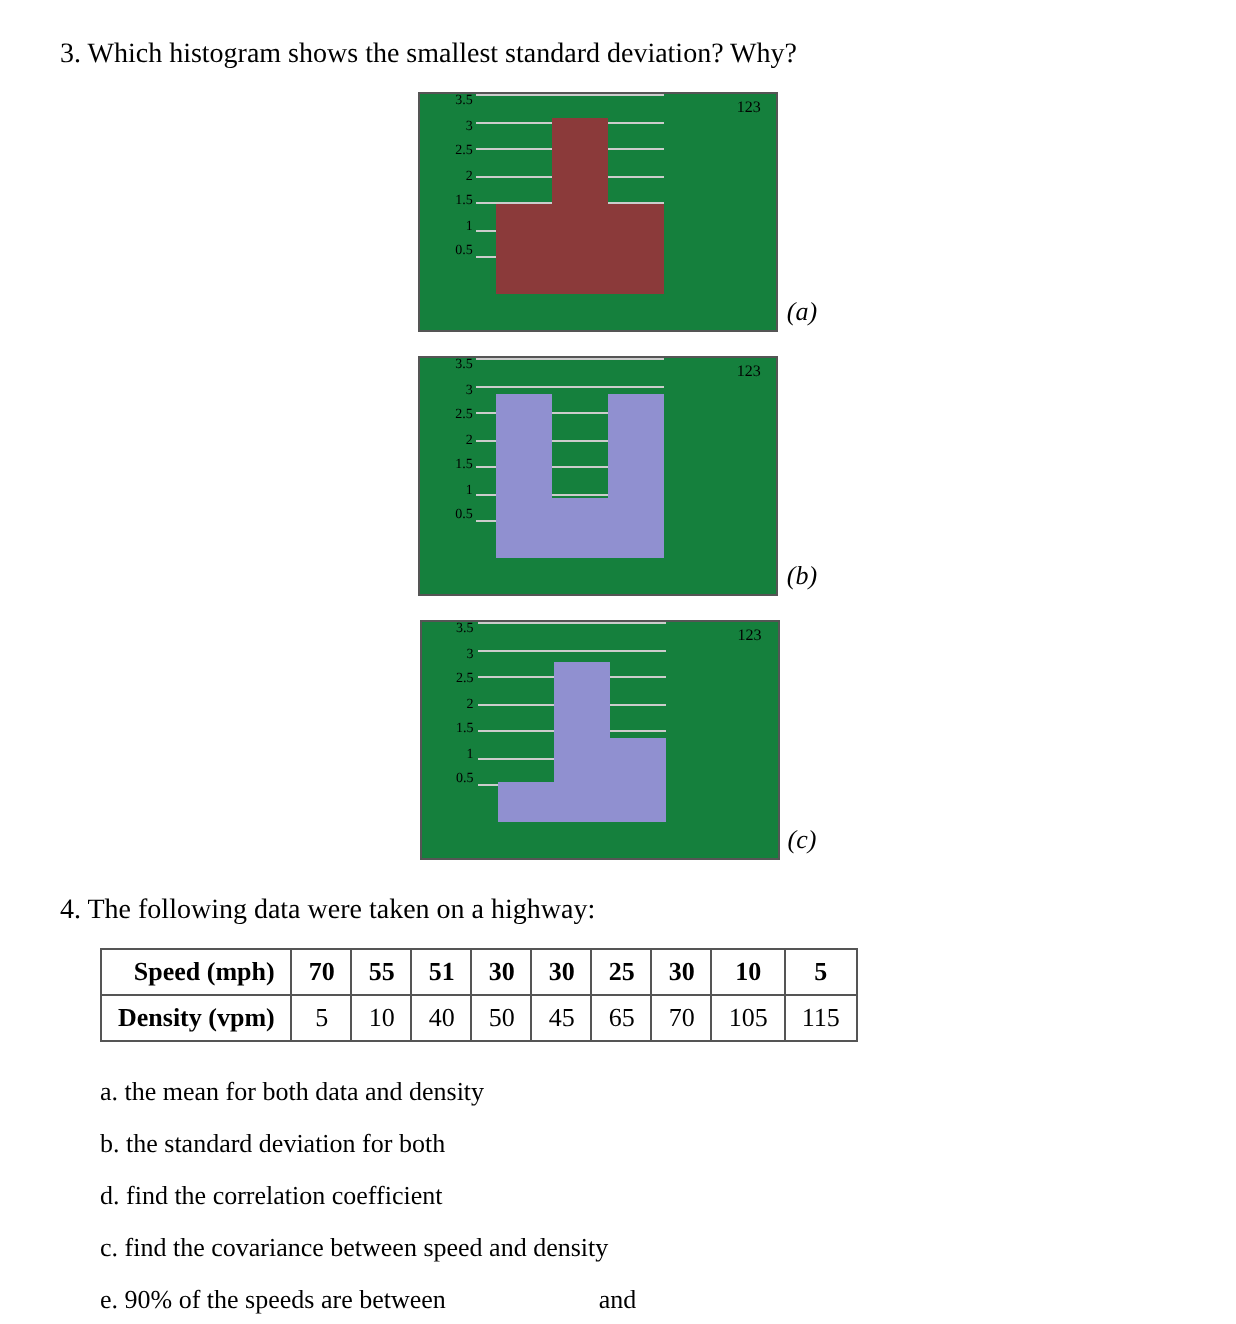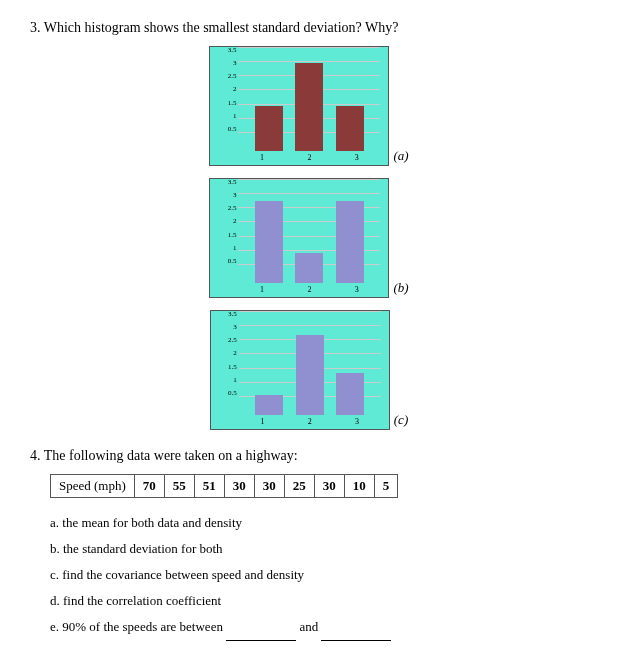--- a/index.html
+++ b/index.html
@@ -32,24 +32,24 @@
     }
     .chart-label {
       font-style: italic;
       font-size: 13px;
       margin-left: 4px;
       align-self: flex-end;
       padding-bottom: 2px;
     }
     .chart {
       border: 1px solid #555;
-      background: #5eead4;
+      background: #15803d;
       position: relative;
       display: flex;
-      flex-direction: column;
+      flex-direction: row;
     }
     .y-axis-labels {
       position: absolute;
       left: 2px;
       top: 0;
       bottom: 18px;
       display: flex;
       flex-direction: column;
       justify-content: space-between;
       align-items: flex-end;
@@ -251,35 +251,47 @@
 
   </div>
 </div>
 
 <div class="question">
   <p class="question-text">4. The following data were taken on a highway:</p>
 
   <table class="data-table">
     <tbody>
       <tr>
-        <td style="font-weight:normal; text-align:right;">Speed (mph)</td>
+        <td style="font-weight:bold; text-align:right;">Speed (mph)</td>
         <td>70</td>
         <td>55</td>
         <td>51</td>
         <td>30</td>
         <td>30</td>
         <td>25</td>
         <td>30</td>
         <td>10</td>
         <td>5</td>
       </tr>
+      <tr>
+        <td style="font-weight:bold; text-align:left;">Density (vpm)</td>
+        <td>5</td>
+        <td>10</td>
+        <td>40</td>
+        <td>50</td>
+        <td>45</td>
+        <td>65</td>
+        <td>70</td>
+        <td>105</td>
+        <td>115</td>
+      </tr>
     </tbody>
   </table>
 
   <div class="sub-questions">
     <p>a.  the mean for both data and density</p>
     <p>b.  the standard deviation for both</p>
+    <p>d.  find the correlation coefficient</p>
     <p>c.  find the covariance between speed and density</p>
-    <p>d.  find the correlation coefficient</p>
     <p>e.  90% of the speeds are between <span class="blank">&nbsp;</span> and <span class="blank">&nbsp;</span></p>
 
   </div>
 </div>
 
 </body></html>

